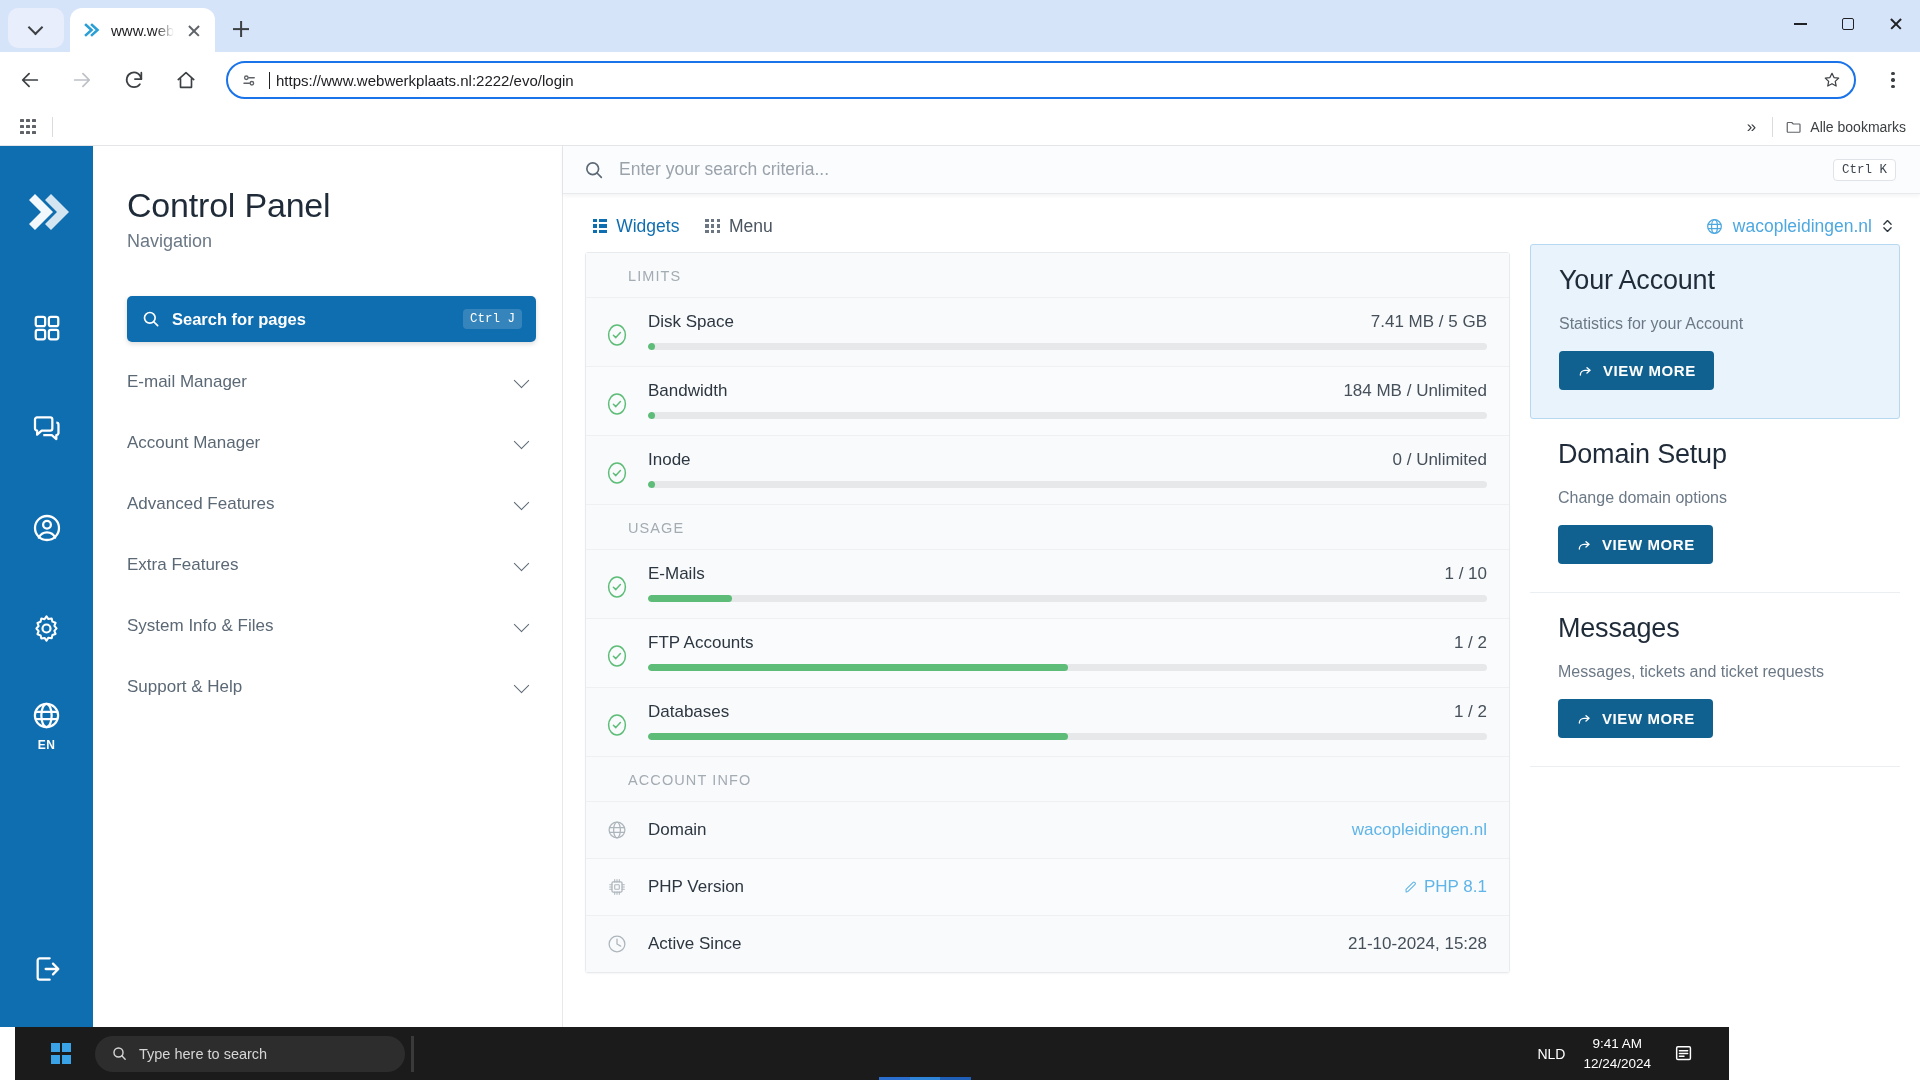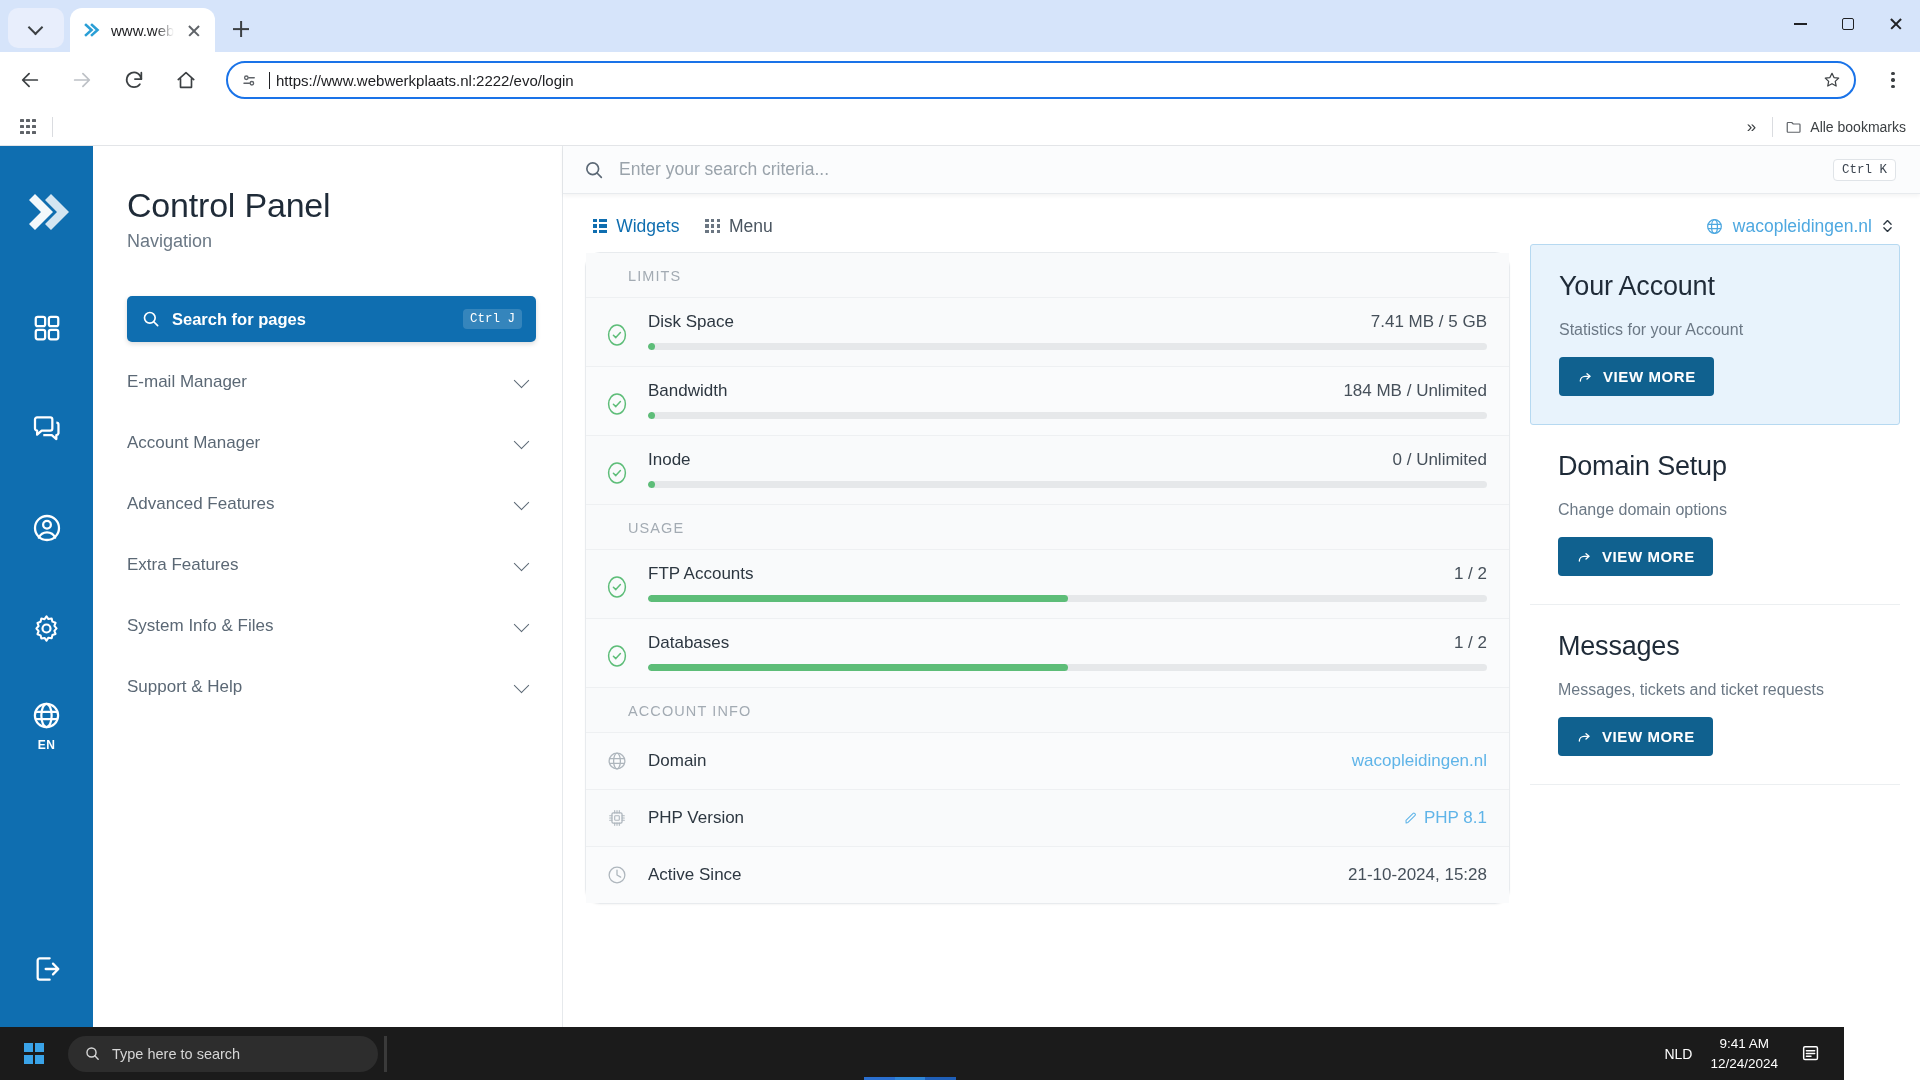--- a/index.html
+++ b/index.html
@@ -162,21 +162,21 @@
   .tabitem { display: flex; align-items: center; gap: 9px; cursor: pointer; font-size: 17.5px; }
   .tabitem.active .tlbl { color: #0f6eb0; }
   .tabitem .tlbl { color: #4a5560; }
 
   .icon-widgets { display: grid; grid-template-columns: 4px 8px; grid-template-rows: repeat(3,3.4px); gap: 2.2px; }
   .icon-widgets i { background: #0f6eb0; display: block; }
   .icon-menu { display: grid; grid-template-columns: repeat(3,3.4px); grid-template-rows: repeat(3,3.4px); gap: 2.2px; }
   .icon-menu i { background: #6b7682; display: block; }
 
   .card {
-    background: #ffffff; border: 1px solid #e8ebee; border-radius: 15px; margin-top: 8px;
+    background: #ffffff; border: 1px solid #e8ebee; border-radius: 3px; margin-top: 8px;
     box-shadow: 0 1px 2px rgba(0,0,0,.04);
   }
   .sect-head {
     padding: 15px 22px 13px 42px; font-size: 14.5px; letter-spacing: 1.1px;
     color: #a3abb3; background: #f9fafb; border-bottom: 1px solid #eef0f2;
   }
   .row {
     display: flex; align-items: flex-start; gap: 0;
     padding: 14px 22px 14px 20px; border-bottom: 1px solid #eef0f2;
     background: #fafbfc;
@@ -204,35 +204,35 @@
   .inforow .val.link { color: #5fb4e8; cursor: pointer; }
   .inforow .val.link.edit { display: inline-flex; align-items: center; gap: 6px; }
 
   .domainsel {
     display: flex; align-items: center; justify-content: flex-end; gap: 9px;
     height: 36px; cursor: pointer; padding-right: 6px;
   }
   .domainsel .dn { font-size: 17.5px; color: #4ea8e0; }
   .updown { width: 13px; height: 18px; position: relative; }
 
-  .acard { padding: 26px 28px 28px; border-bottom: 1px solid #eceff1; }
+  .acard { padding: 20px 28px 28px; border-bottom: 1px solid #eceff1; }
   .acard.active { background: #e8f3fc; border: 1px solid #b6d9f1; border-radius: 3px; }
   .acard h3 { font-size: 27px; font-weight: 400; color: #1f2b38; letter-spacing: -.2px; }
   .acard p { font-size: 16px; color: #6b7885; margin-top: 19px; }
   .vmbtn {
     margin-top: 18px; display: inline-flex; align-items: center; gap: 10px;
     background: #10618f; color: #fff; border: none; border-radius: 4px;
     padding: 11px 18px; font-size: 15px; font-weight: 700; letter-spacing: .6px;
     cursor: pointer; font-family: "Liberation Sans", sans-serif;
   }
 
   
   .taskbar {
-    position: absolute; left: 0; bottom: 0; width: 1844px; height: 53px;
-    background: #1b1b1b; display: flex; align-items: center; padding: 0 10px;
+    position: absolute; left: 15px; bottom: 0; width: 1714px; height: 53px;
+    background: #1b1b1b; display: flex; align-items: center; padding: 0 22px;
   }
   .tb-start { width: 48px; height: 48px; display: flex; align-items: center; justify-content: center; cursor: pointer; }
   .winlogo { display: grid; grid-template-columns: 9px 9px; grid-template-rows: 9px 9px; gap: 2.4px; }
   .winlogo i { background: #3aa3e8; display: block; }
   .tb-search {
     width: 310px; height: 36px; background: #2d2d2d; border-radius: 18px;
     display: flex; align-items: center; gap: 11px; padding: 0 16px; margin-left: 10px; cursor: text;
   }
   .tb-search .ph { font-size: 14.5px; color: #d6d6d6; }
   .tb-right { margin-left: auto; display: flex; align-items: center; gap: 18px; padding-right: 8px; }
@@ -542,20 +542,37 @@
                   <span class="val">0 / Unlimited</span>
                 </div>
                 <div class="bar dot">
                     <span style="width:0.4%"></span>
                   </div>
               </div>
             </div>
 
             <div class="sect-head">USAGE</div>
 
+            <div class="row">
+              <span class="check">
+                <svg width="22" height="26" viewBox="0 0 22 26">
+                    <ellipse cx="11" cy="13" rx="8.4" ry="10" fill="none" stroke="#5dbd78" stroke-width="1.5"></ellipse>
+                    <path d="M7.4 13.2l2.4 2.4 4.6-5" fill="none" stroke="#5dbd78" stroke-width="1.5" stroke-linecap="round" stroke-linejoin="round"></path>
+                  </svg>
+              </span>
+              <div class="body">
+                <div class="topline">
+                  <span class="name">E-Mails</span>
+                  <span class="val">1 / 10</span>
+                </div>
+                <div class="bar">
+                    <span style="width:10%"></span>
+                  </div>
+              </div>
+            </div>
 
             <div class="row">
               <span class="check">
                 <svg width="22" height="26" viewBox="0 0 22 26">
                     <ellipse cx="11" cy="13" rx="8.4" ry="10" fill="none" stroke="#5dbd78" stroke-width="1.5"></ellipse>
                     <path d="M7.4 13.2l2.4 2.4 4.6-5" fill="none" stroke="#5dbd78" stroke-width="1.5" stroke-linecap="round" stroke-linejoin="round"></path>
                   </svg>
               </span>
               <div class="body">
                 <div class="topline">

